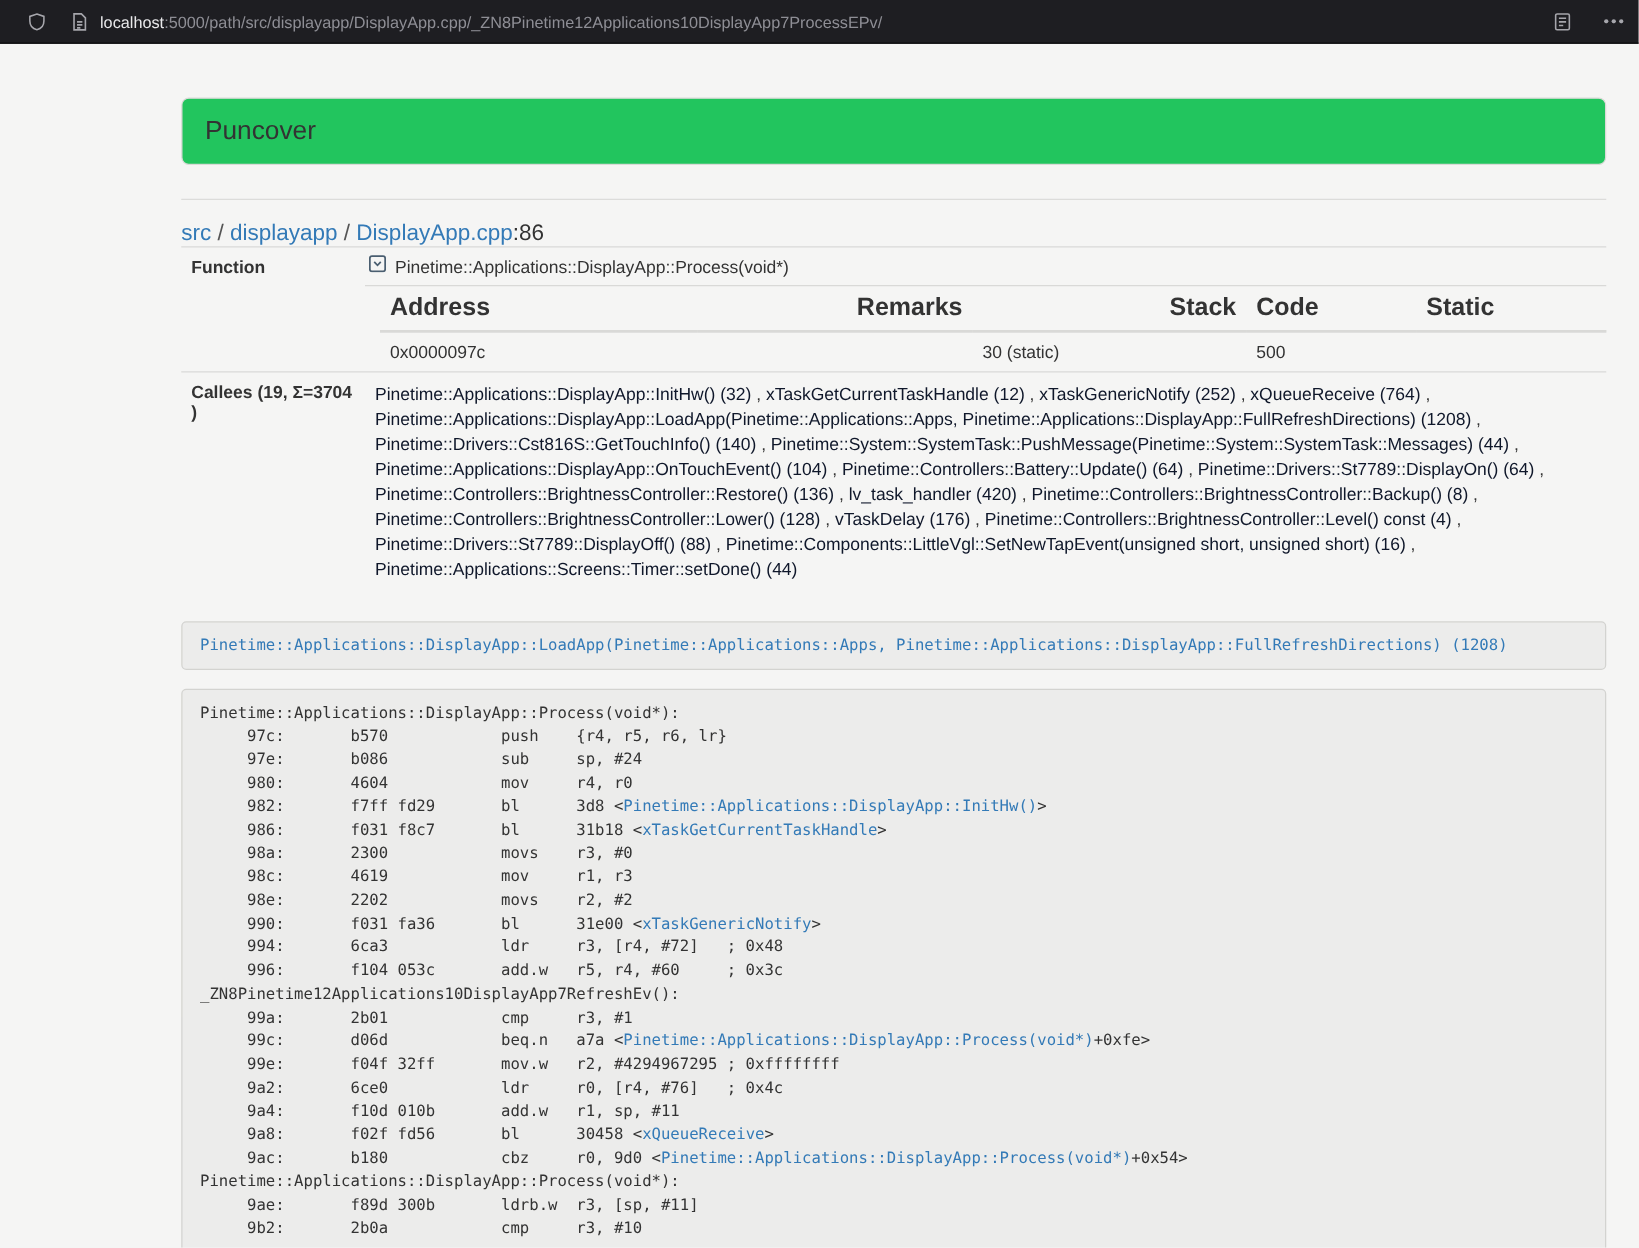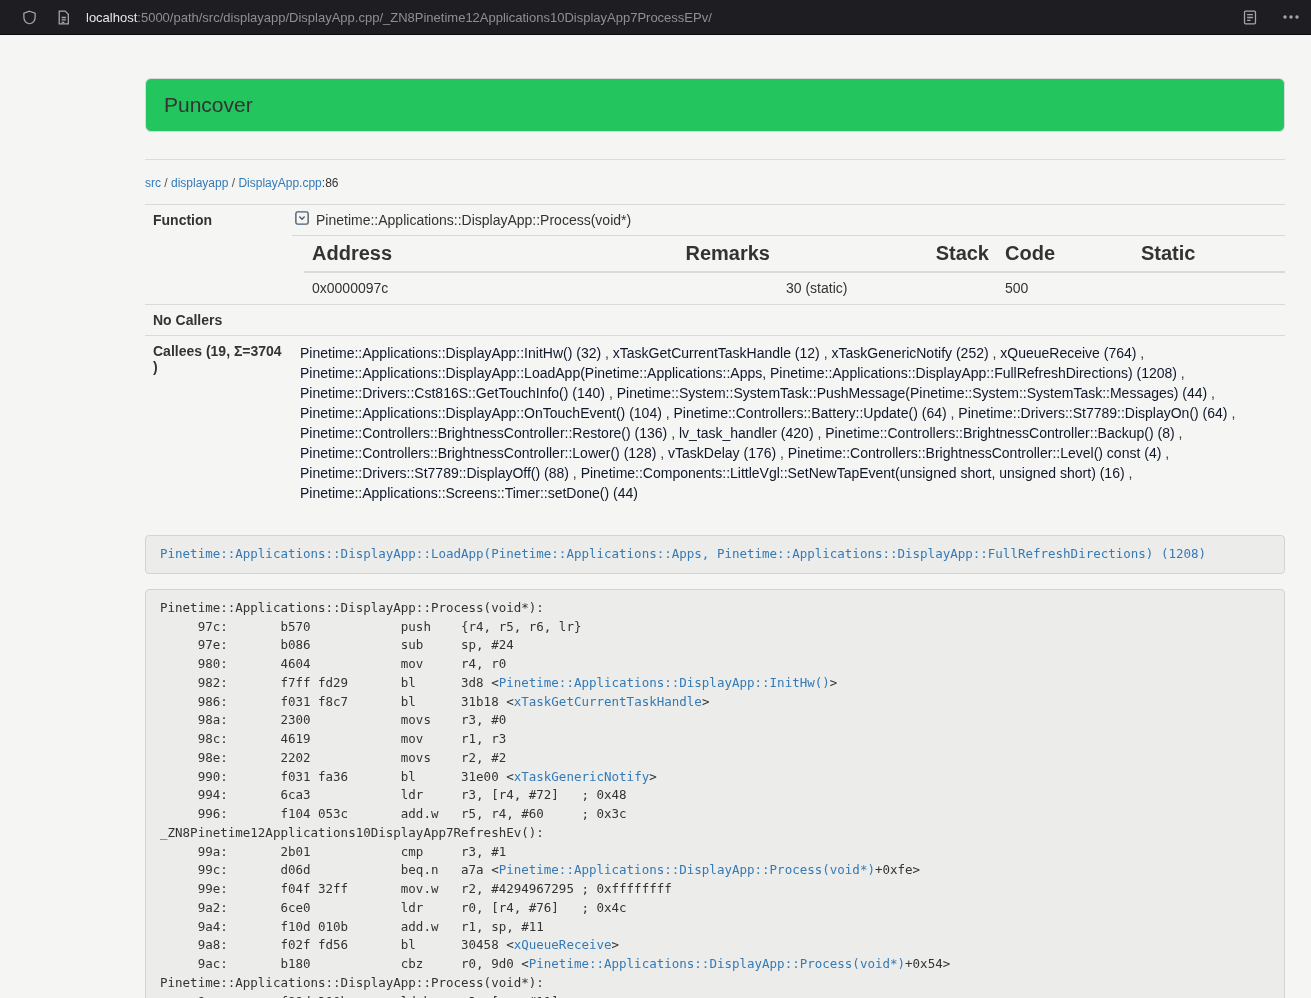--- a/index.html
+++ b/index.html
@@ -19,46 +19,46 @@
     border-bottom:1px solid #0b0b0d;
     display:flex;
     align-items:center;
     padding:0 12px 0 22px;
   }
   .topbar svg { display:block; }
   .tb-icon { color:#a6a6ac; cursor:pointer; }
   .tb-icon + .tb-icon { margin-left:18px; }
   .urlbar {
     display:flex; align-items:center;
+    margin-left:10px;
     font-size:13px;
     flex:1;
     min-width:0;
     cursor:text;
-    padding-left:16px;
   }
   .url-host { color:#e8e8ea; }
   .url-path { color:#8e8e95; white-space:nowrap; overflow:hidden; }
   .tb-right { display:flex; align-items:center; margin-left:auto; }
   .tb-right .tb-icon + .tb-icon { margin-left:26px; }
   
   .container { width:1140px; margin-left:145px; }
   .jumbotron {
     margin-top:43px;
     background:#22c55e;
     border:1px solid #dadad7;
     border-radius:6px;
     padding:14px 18px;
   }
   .jumbotron h1 { font-size:21px; font-weight:500; color:#333; }
   hr.sep { border:none; border-top:1px solid #dcdcda; margin-top:27px; }
-  .breadcrumb { margin-top:16px; font-size:12px; }
+  .breadcrumb { margin-top:16px; font-size:18px; }
   .breadcrumb a { color:#337ab7; text-decoration:none; }
   .crumb-sep { color:#555; }
   
-  table.symbol { width:100%; border-collapse:collapse; margin-top:14px; }
+  table.symbol { width:100%; border-collapse:collapse; }
   table.symbol > tbody > tr > th,
   table.symbol > tbody > tr > td {
     border-top:1px solid #d9d9d7;
     text-align:left;
     vertical-align:top;
     font-size:14px;
   }
   table.symbol > tbody > tr > th {
     width:147px;
     font-weight:bold;
@@ -179,24 +179,20 @@
                 <td></td>
                 <td>30 (static)</td>
                 <td>500</td>
                 <td></td>
               </tr>
             </tbody>
           </table>
         </td>
       </tr>
       <tr>
-        <th>No Callers</th>
-        <td></td>
-      </tr>
-      <tr>
         <th>Callees (19, Σ=3704 )</th>
         <td class="callees"><a href="#">Pinetime::Applications::DisplayApp::InitHw() (32)</a><span class="callee-sep"> , </span><a href="#">xTaskGetCurrentTaskHandle (12)</a><span class="callee-sep"> , </span><a href="#">xTaskGenericNotify (252)</a><span class="callee-sep"> , </span><a href="#">xQueueReceive (764)</a><span class="callee-sep"> , </span><a href="#">Pinetime::Applications::DisplayApp::LoadApp(Pinetime::Applications::Apps, Pinetime::Applications::DisplayApp::FullRefreshDirections) (1208)</a><span class="callee-sep"> , </span><a href="#">Pinetime::Drivers::Cst816S::GetTouchInfo() (140)</a><span class="callee-sep"> , </span><a href="#">Pinetime::System::SystemTask::PushMessage(Pinetime::System::SystemTask::Messages) (44)</a><span class="callee-sep"> , </span><a href="#">Pinetime::Applications::DisplayApp::OnTouchEvent() (104)</a><span class="callee-sep"> , </span><a href="#">Pinetime::Controllers::Battery::Update() (64)</a><span class="callee-sep"> , </span><a href="#">Pinetime::Drivers::St7789::DisplayOn() (64)</a><span class="callee-sep"> , </span><a href="#">Pinetime::Controllers::BrightnessController::Restore() (136)</a><span class="callee-sep"> , </span><a href="#">lv_task_handler (420)</a><span class="callee-sep"> , </span><a href="#">Pinetime::Controllers::BrightnessController::Backup() (8)</a><span class="callee-sep"> , </span><a href="#">Pinetime::Controllers::BrightnessController::Lower() (128)</a><span class="callee-sep"> , </span><a href="#">vTaskDelay (176)</a><span class="callee-sep"> , </span><a href="#">Pinetime::Controllers::BrightnessController::Level() const (4)</a><span class="callee-sep"> , </span><a href="#">Pinetime::Drivers::St7789::DisplayOff() (88)</a><span class="callee-sep"> , </span><a href="#">Pinetime::Components::LittleVgl::SetNewTapEvent(unsigned short, unsigned short) (16)</a><span class="callee-sep"> , </span><a href="#">Pinetime::Applications::Screens::Timer::setDone() (44)</a></td>
       </tr>
     </tbody>
   </table>
 
   <pre class="box loadapp"><a href="#">Pinetime::Applications::DisplayApp::LoadApp(Pinetime::Applications::Apps, Pinetime::Applications::DisplayApp::FullRefreshDirections) (1208)</a></pre>
 
   <pre class="box disasm">Pinetime::Applications::DisplayApp::Process(void*):
      97c:       b570            push    {r4, r5, r6, lr}

